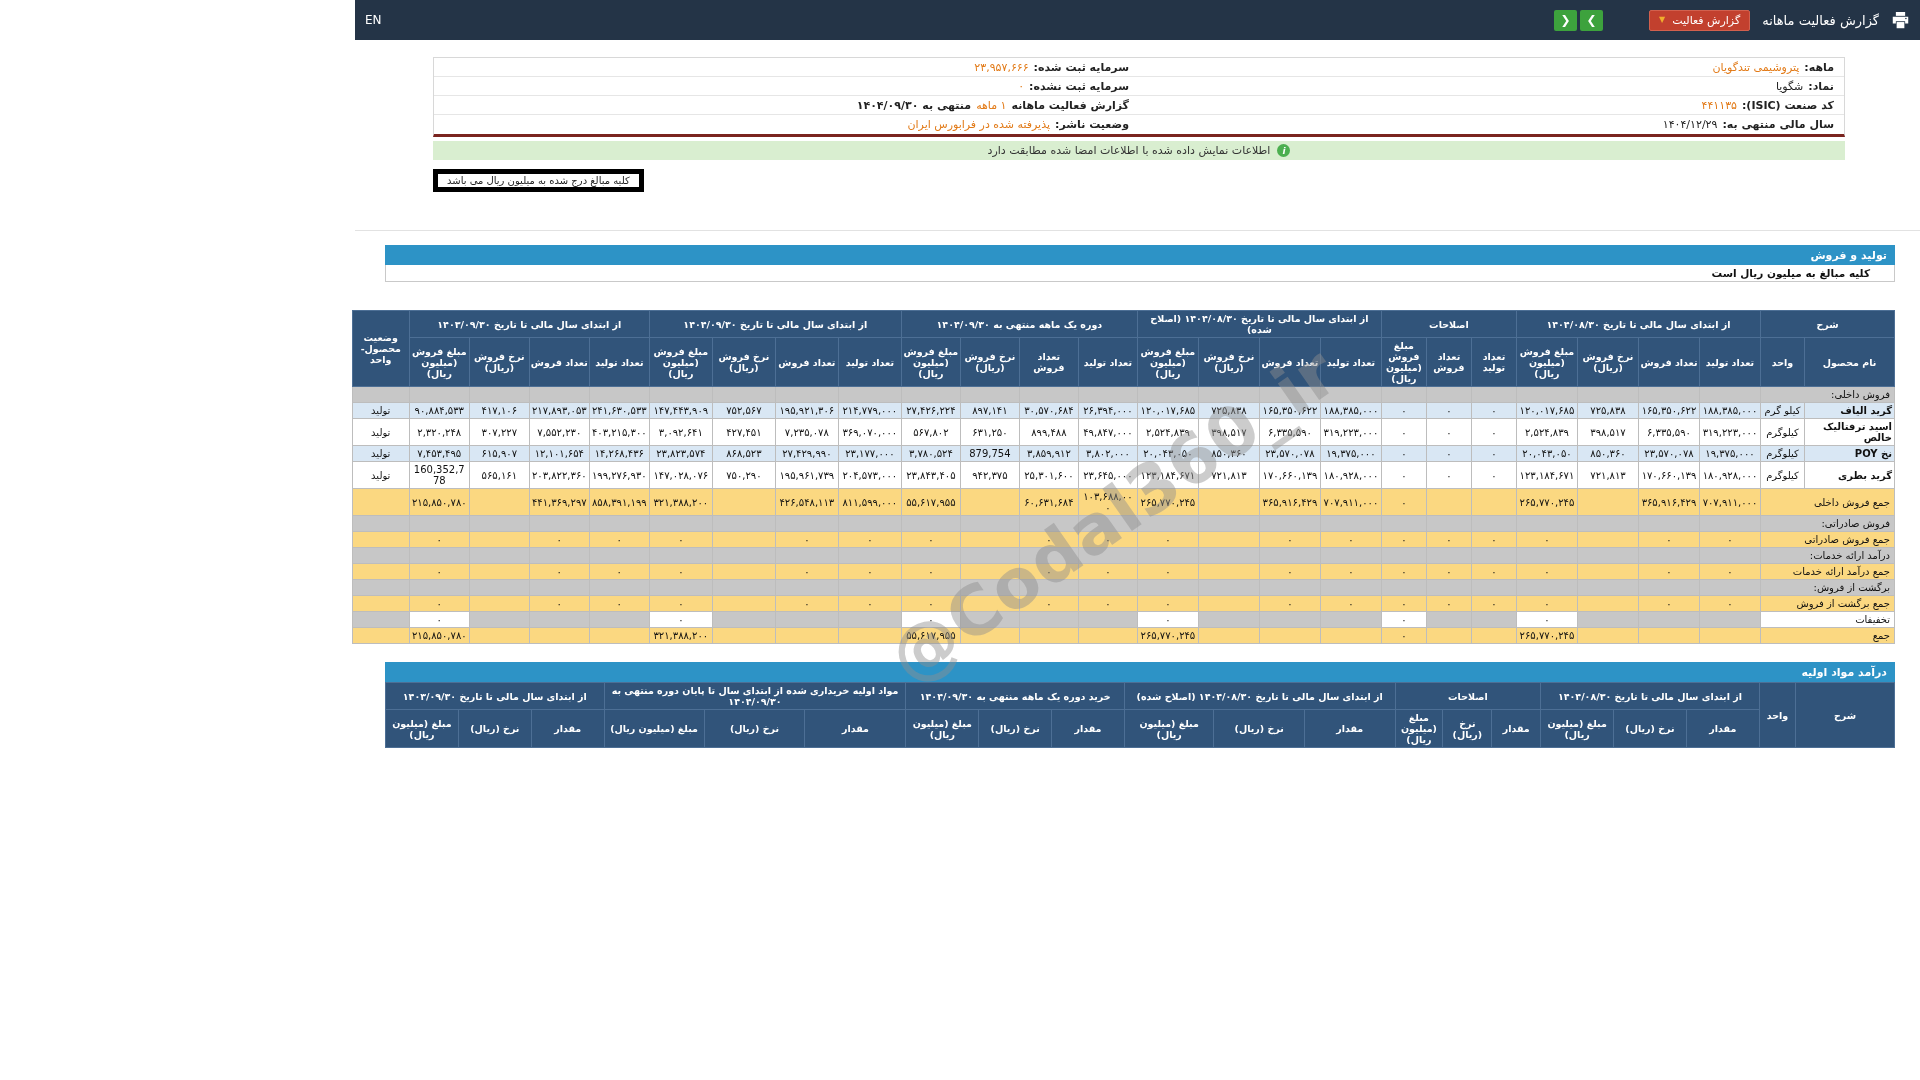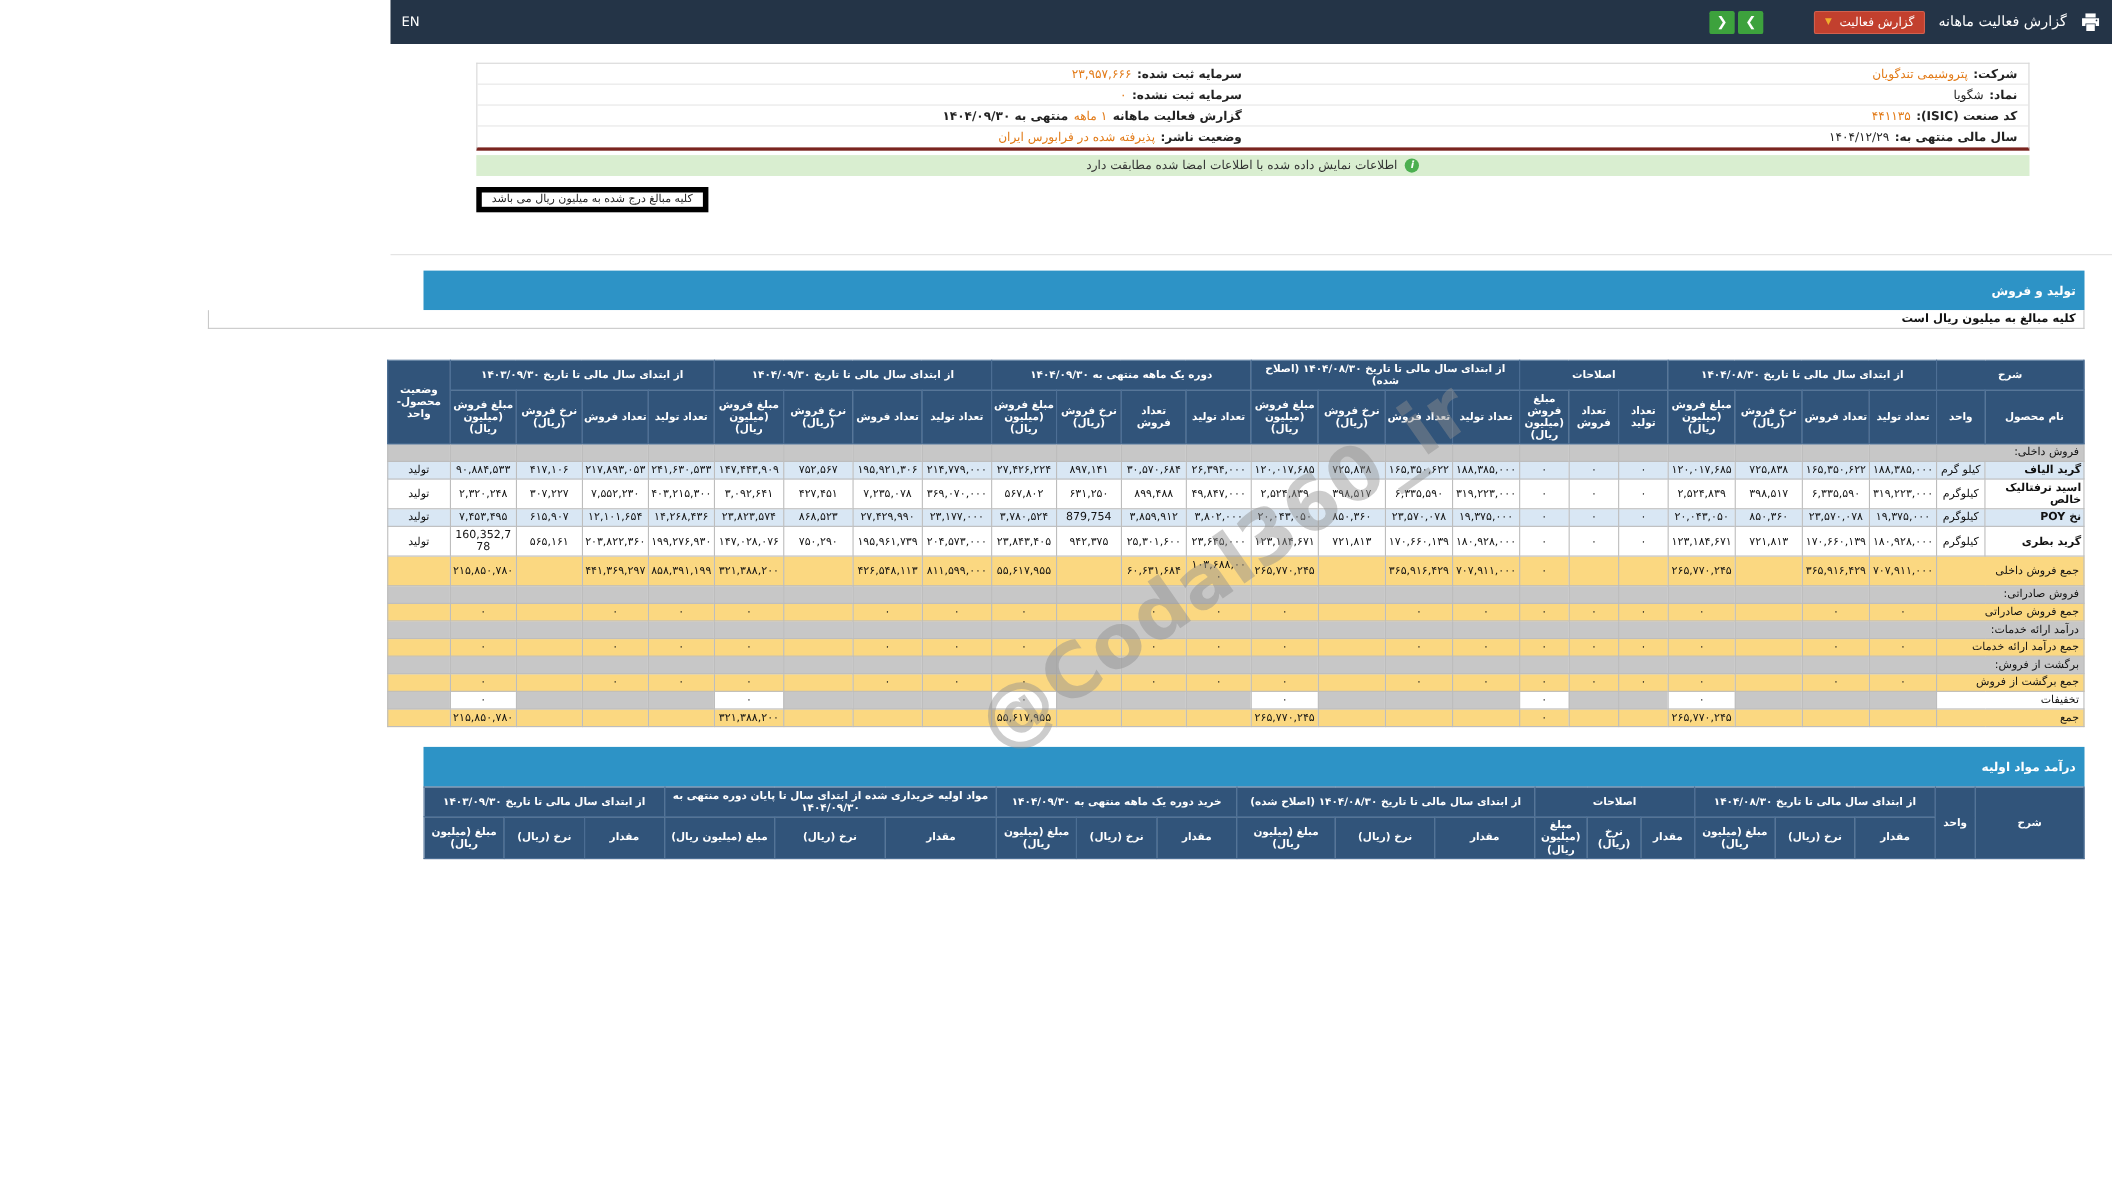--- a/index.html
+++ b/index.html
@@ -34,24 +34,24 @@
   .info-ic{width:13px;height:13px;border-radius:50%;background:#4caf50;color:#fff;font-size:9px;font-weight:bold;
     display:flex;align-items:center;justify-content:center;font-style:italic;}
 
   
   .notewrap{direction:ltr;margin:9px 0 0 78px;}
   .notebox{display:inline-block;direction:rtl;border:5px solid #000000;padding:1px 9px;font-size:10px;color:#222;background:#fff;}
 
   .divider{margin-top:38px;border-top:1px solid #e2e2e2;}
 
   
-  .secbar{width:1510px;margin:14px 25px 0 0;height:36px;background:#2d93c6;color:#fff;font-weight:bold;
+  .secbar{width:1510px;margin:14px 25px 0 0;height:20px;background:#2d93c6;color:#fff;font-weight:bold;
     font-size:11px;display:flex;align-items:center;padding:0 8px;}
-  .subtl{width:1706px;margin:0 25px 0 0;border:1px solid #c9c9c9;border-top:none;background:#fff;
-    font-weight:bold;font-size:10.5px;padding:2px 7px;color:#111;}
+  .subtl{width:1510px;margin:0 25px 0 0;border:1px solid #c9c9c9;border-top:none;background:#fff;
+    font-weight:bold;font-size:10.5px;padding:2px 24px;color:#111;}
 
   
   .rpt{border-collapse:collapse;table-layout:fixed;width:1510px;margin:28px 25px 0 0;position:relative;z-index:2;}
   .rpt th{background:#31547a;color:#fff;font-size:9.5px;font-weight:bold;border:1px solid #4d6f95;
     padding:2px 1px;text-align:center;vertical-align:middle;word-wrap:break-word;}
   .rpt td{border:1px solid #bdbdbd;font-size:10px;padding:2px 2px;text-align:center;vertical-align:middle;
     color:#111;word-wrap:break-word;min-height:19px;}
   .rpt tr.section td,.rpt tr.gray td{background:#c7c7c7;}
   .rpt tr.gray td.has{background:#fff;}
   .rpt tr.total td{background:#fbd881;}
@@ -90,21 +90,21 @@
     <span class="nav-btns">
       <span class="nav-btn">❯</span>
       <span class="nav-btn">❮</span>
     </span>
     <a class="lang">EN</a>
   </div>
 
   <div class="info" id="info-table">
       <div class="info-row">
         <div class="half">
-          <b>شرکت:</b>
+          <b>ماهه:</b>
           <span class="o">پتروشیمی تندگویان</span>
         </div>
         <div class="half">
           <b>سرمایه ثبت شده:</b>
           <span class="o">۲۳,۹۵۷,۶۶۶</span>
         </div>
       </div>
       <div class="info-row">
         <div class="half">
           <b>نماد:</b>

